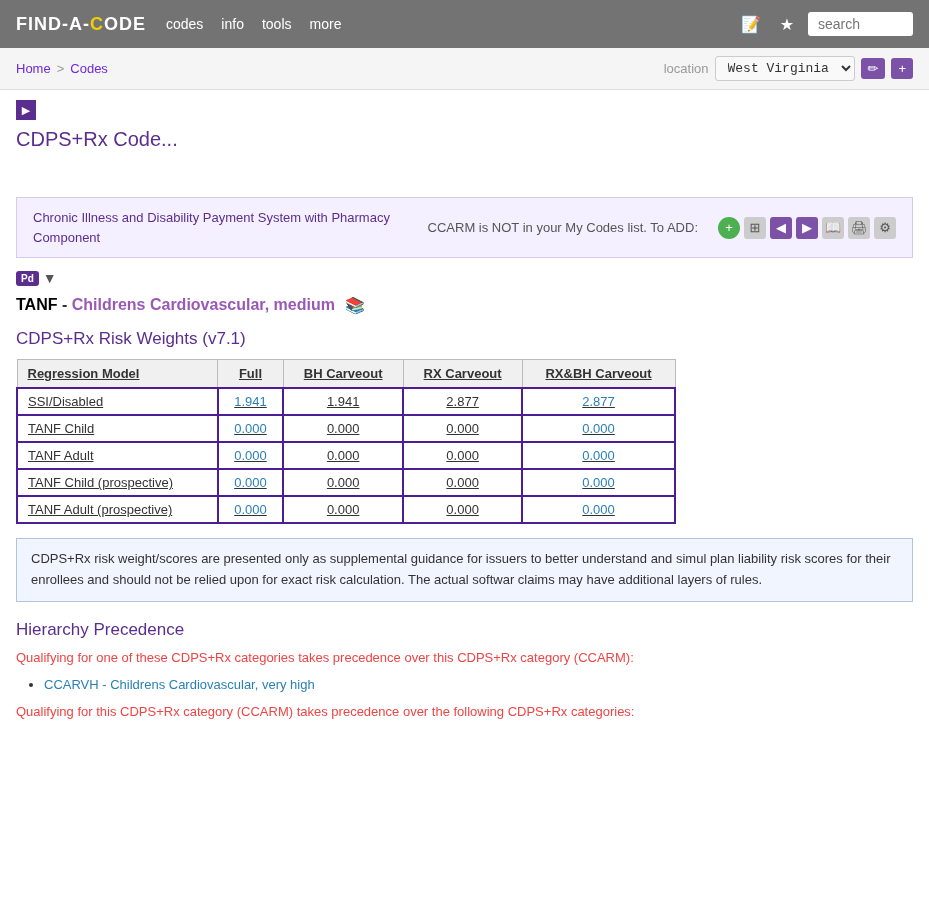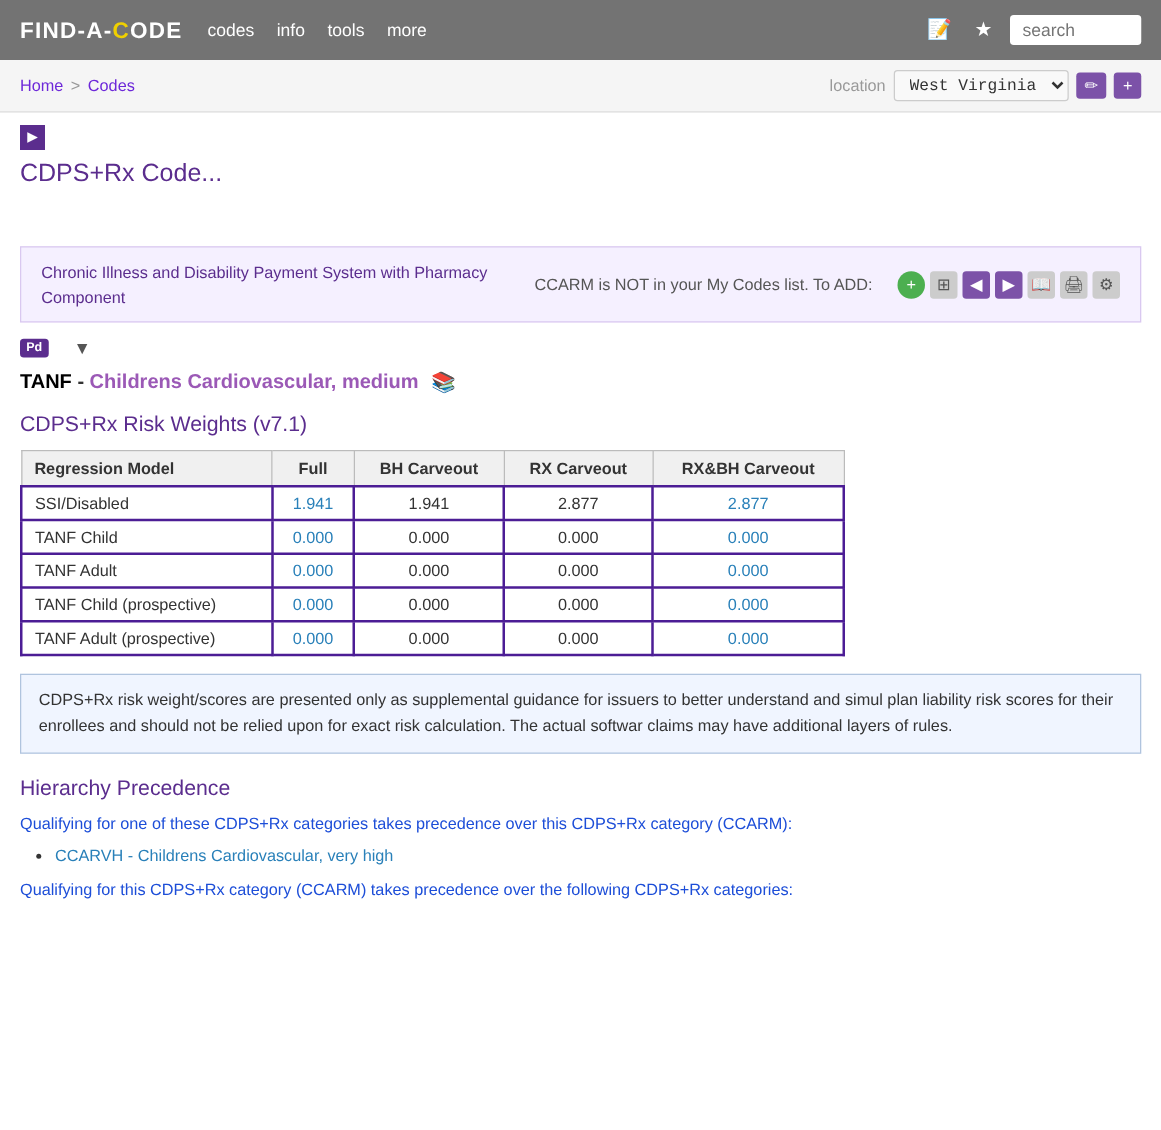--- a/index.html
+++ b/index.html
@@ -154,21 +154,21 @@
       border-radius: 3px;
     }
     .b-icon.green { background: #4caf50; color: #fff; border-radius: 50%; }
     .b-icon.gray { background: #ccc; color: #555; border-radius: 3px; }
     .b-icon.purple { background: #7c52a8; color: #fff; border-radius: 3px; }
 
     
     .code-icon-row {
       display: flex;
       align-items: center;
-      gap: 20px;
+      gap: 4px;
       margin-bottom: 10px;
     }
     .pd-badge {
       background: #5b2d8e;
       color: #fff;
       font-size: 10px;
       padding: 2px 5px;
       border-radius: 3px;
       font-weight: bold;
     }
@@ -194,20 +194,21 @@
       color: #5b2d8e;
       margin-bottom: 10px;
       font-weight: normal;
     }
 
     
     .risk-table {
       border-collapse: collapse;
       width: 660px;
       margin-bottom: 14px;
+      text-decoration: underline;
     }
     .risk-table th {
       background: #f0f0f0;
       border: 1px solid #bbb;
       padding: 6px 10px;
       font-weight: bold;
       font-size: 13px;
       text-align: left;
     }
     .risk-table th.num-col { text-align: center; }
@@ -232,21 +233,21 @@
 
     
     .section-title {
       font-size: 17px;
       color: #5b2d8e;
       font-weight: normal;
       margin-bottom: 8px;
     }
     .section-text {
       font-size: 13px;
-      color: #1d4ed8;
+      color: #ef4444;
       margin-bottom: 8px;
       line-height: 1.6;
     }
     .bullet-list {
       padding-left: 28px;
       margin-bottom: 10px;
     }
     .bullet-list li {
       font-size: 13px;
       margin-bottom: 4px;

